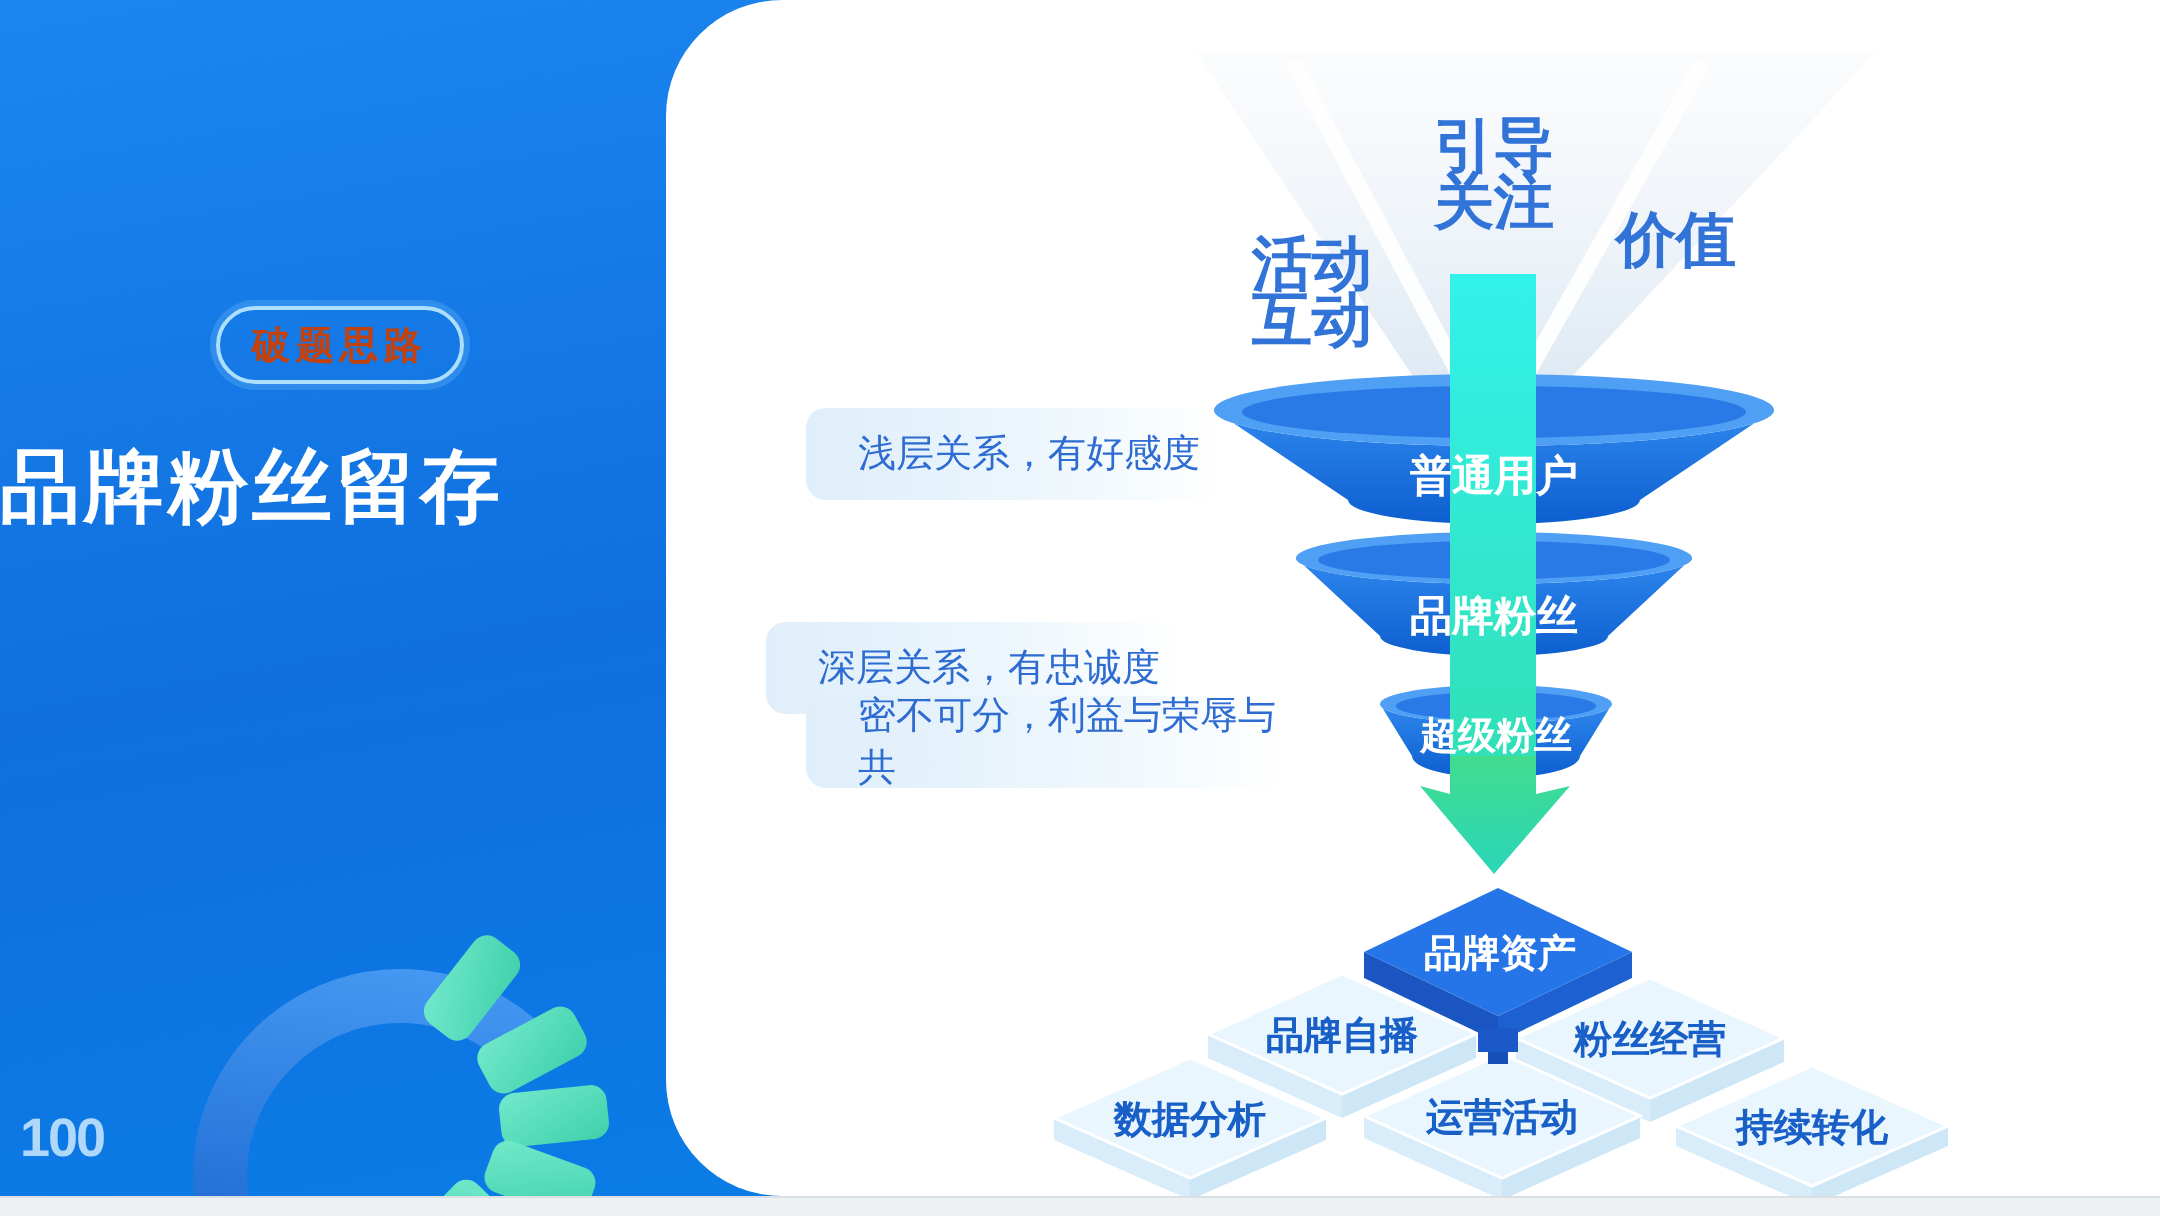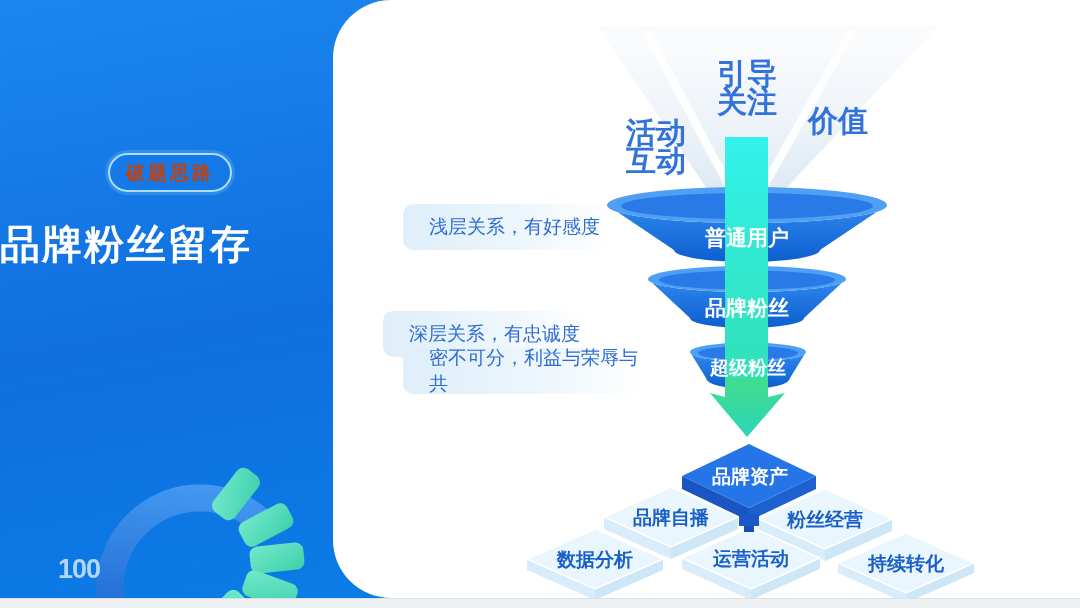--- a/index.html
+++ b/index.html
@@ -24,21 +24,20 @@
   }
   .panel-title{
     position:absolute;left:0;top:215px;width:348px;z-index:4;
     color:#ffffff;font-size:40px;font-weight:800;line-height:59px;
     text-align:left;letter-spacing:2px;
   }
   .watermark{
     position:absolute;left:10px;top:554px;z-index:4;
     display:flex;align-items:baseline;gap:5px;
     color:rgba(205,233,255,.85);
-    margin-left:48px;
   }
   .watermark .mark{font-size:27px;font-weight:800;letter-spacing:-1px;}
   .watermark .name{font-size:24px;font-weight:700;letter-spacing:2px;}
   
   .card{
     position:absolute;left:333px;top:0;width:747px;height:598px;
     background:#ffffff;border-radius:58px 0 0 58px;z-index:2;
   }
   .bottom-strip{
     position:absolute;left:0;top:598px;width:1080px;height:10px;

